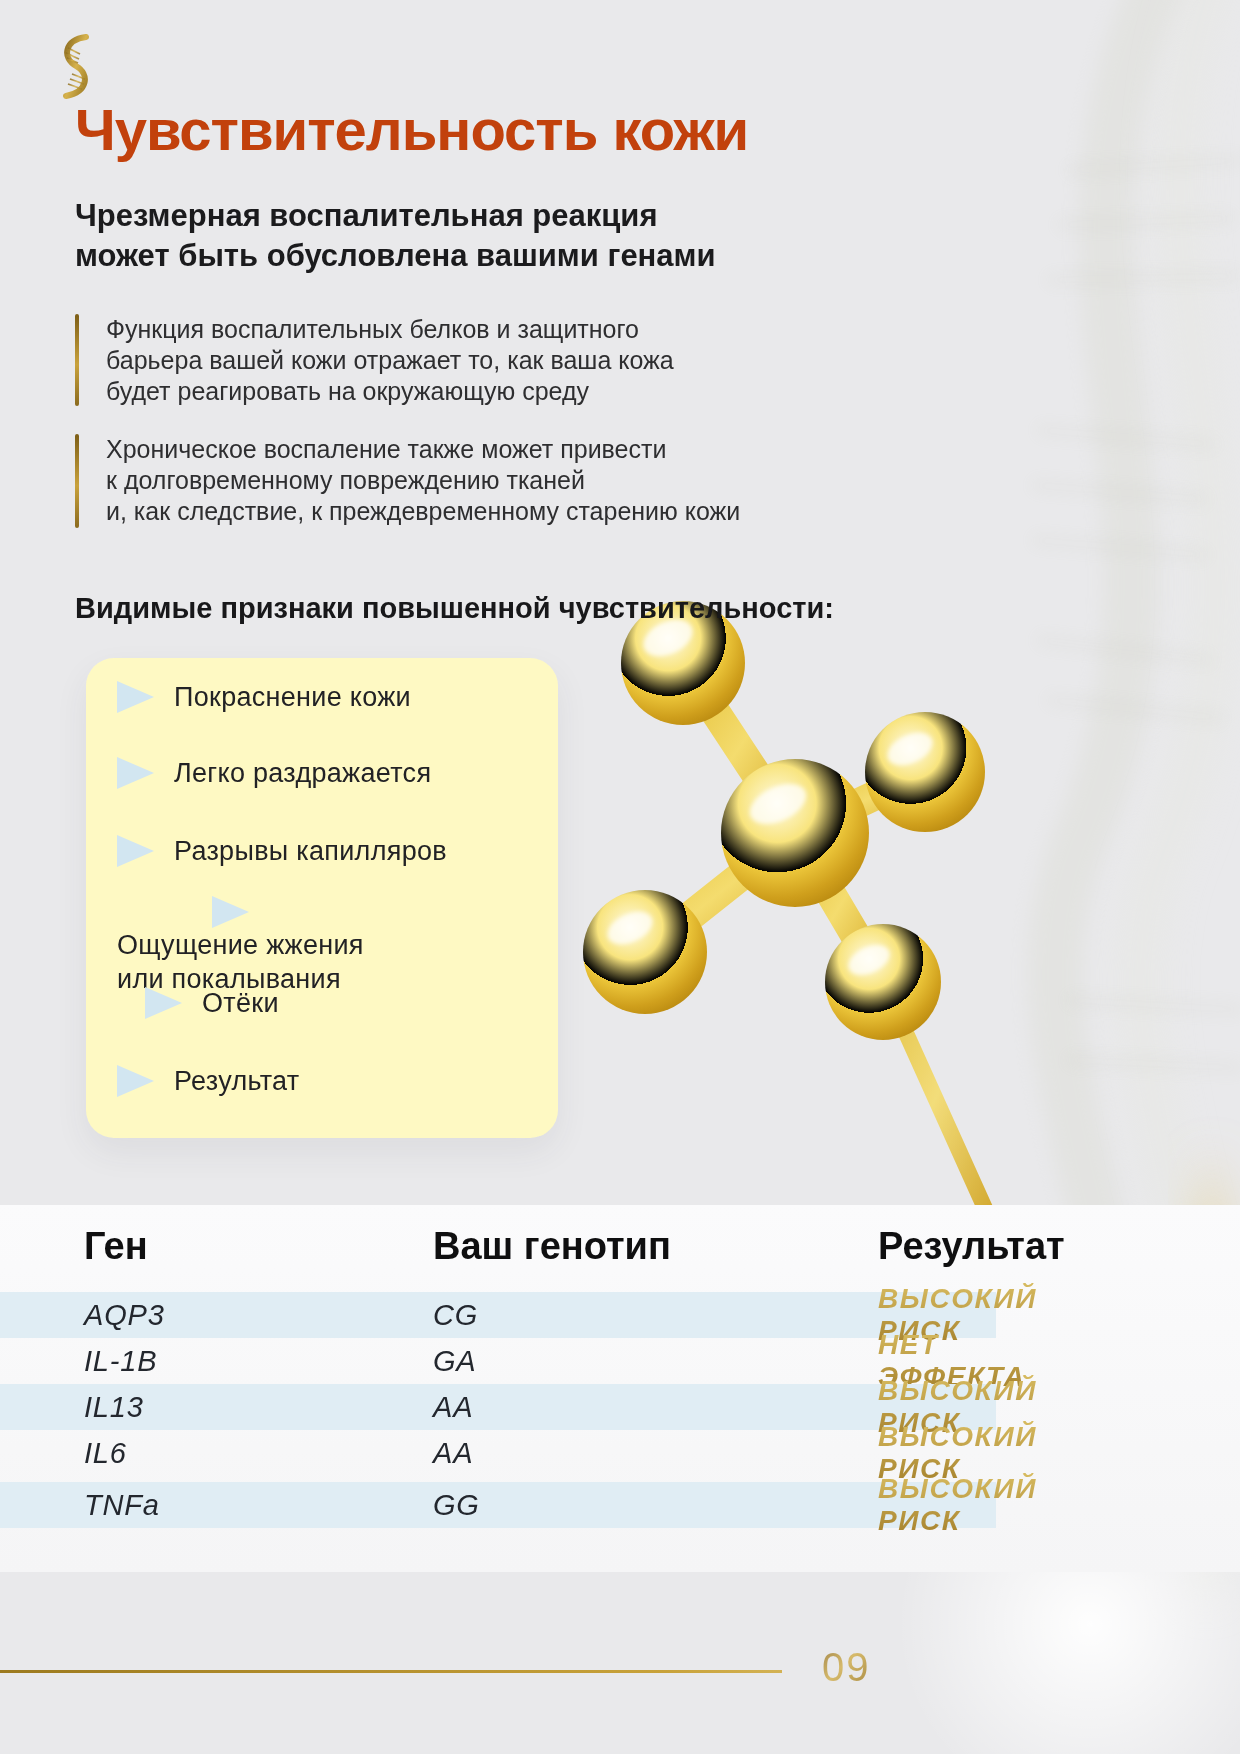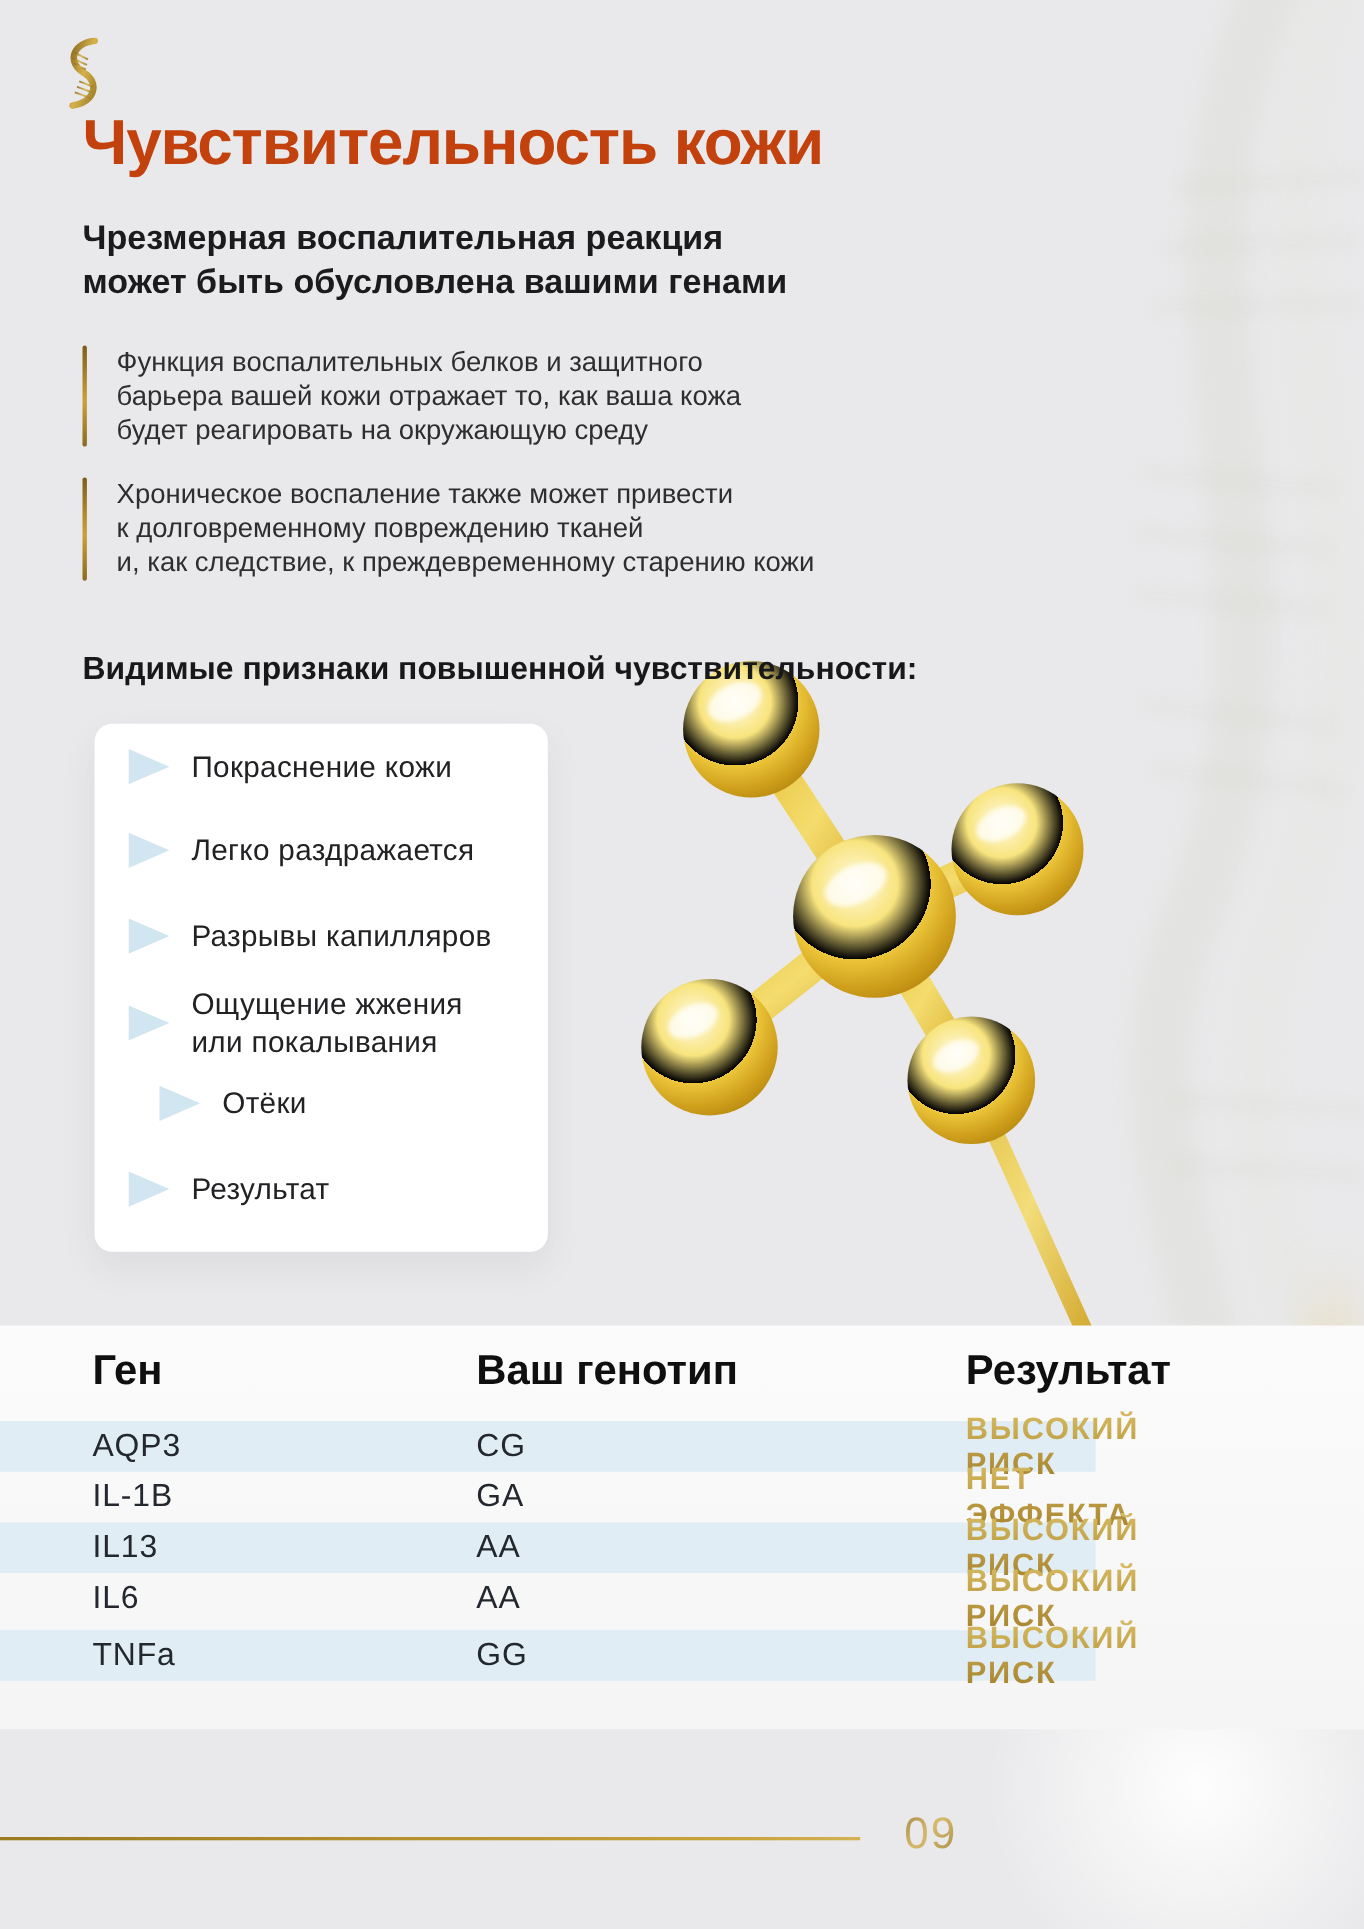--- a/index.html
+++ b/index.html
@@ -41,48 +41,48 @@
   .intro-text{padding-left:27px;font-size:25px;line-height:31px;color:#2e2e30;}
   #intro-1 .gold-bar{height:92px;}
   #intro-2 .gold-bar{height:94px;}
 
   
   #signs-heading{
     left:75px;top:592px;z-index:2;
     font-size:29px;font-weight:700;color:#18181a;
   }
   #signs-card{
-    left:86px;top:658px;width:412px;height:480px;z-index:2;
-    background:#ffffff;border-radius:16px;
+    left:86px;top:658px;width:472px;height:480px;z-index:2;
+    background:#fef9c3;border-radius:28px;
     box-shadow:0 14px 34px rgba(60,60,70,.07);
   }
   .sign-item{position:absolute;left:31px;display:flex;align-items:center;}
   .arrow-bullet{
     width:0;height:0;flex:0 0 auto;margin-right:20px;
     border-top:16px solid transparent;border-bottom:16px solid transparent;
     border-left:37px solid #d2e6f1;
   }
   .sign-text{font-size:27px;line-height:34px;color:#222225;letter-spacing:.3px;}
   #sign-1{top:680px;} #sign-2{top:756px;} #sign-3{top:834px;}
   #sign-4{top:906px;} #sign-5{top:986px;} #sign-6{top:1063px;}
   .sign-item{transform:translateY(0);} 
   #sign-1{top:22px;} #sign-2{top:98px;} #sign-3{top:176px;}
-  #sign-4{top:238px;} #sign-5{top:328px;margin-left:28px;} #sign-6{top:406px;}
+  #sign-4{top:238px;flex-direction:column;} #sign-5{top:328px;margin-left:28px;} #sign-6{top:406px;}
 
   
   #molecule{left:540px;top:560px;width:480px;height:660px;z-index:1;}
 
   
   #results{
     left:0;top:1205px;width:1240px;height:367px;z-index:3;
     background:linear-gradient(180deg,#fbfbfc 0%,#f5f5f6 100%);
   }
   .th{position:absolute;top:18px;font-size:38px;font-weight:800;color:#0f0f10;line-height:46px;}
   .th-gene{left:84px;} .th-geno{left:433px;} .th-res{left:878px;}
-  .trow{position:absolute;left:0;width:996px;height:46px;}
+  .trow{position:absolute;left:0;width:996px;height:46px;font-style:italic;}
   .trow.band{background:#e0edf4;}
   .td{position:absolute;top:50%;transform:translateY(-50%);font-size:29px;}
   .td-gene{left:84px;color:#23272e;font-weight:300;letter-spacing:.8px;}
   .td-geno{left:433px;color:#23272e;font-weight:300;letter-spacing:.8px;}
   .td-res{
     left:878px;font-weight:600;letter-spacing:1.6px;font-size:28px;
     background:linear-gradient(180deg,#d7bb60 0%,#a5812c 100%);
     -webkit-background-clip:text;background-clip:text;color:transparent;
   }
   #row-0{top:87px;} #row-1{top:133px;} #row-2{top:179px;}

